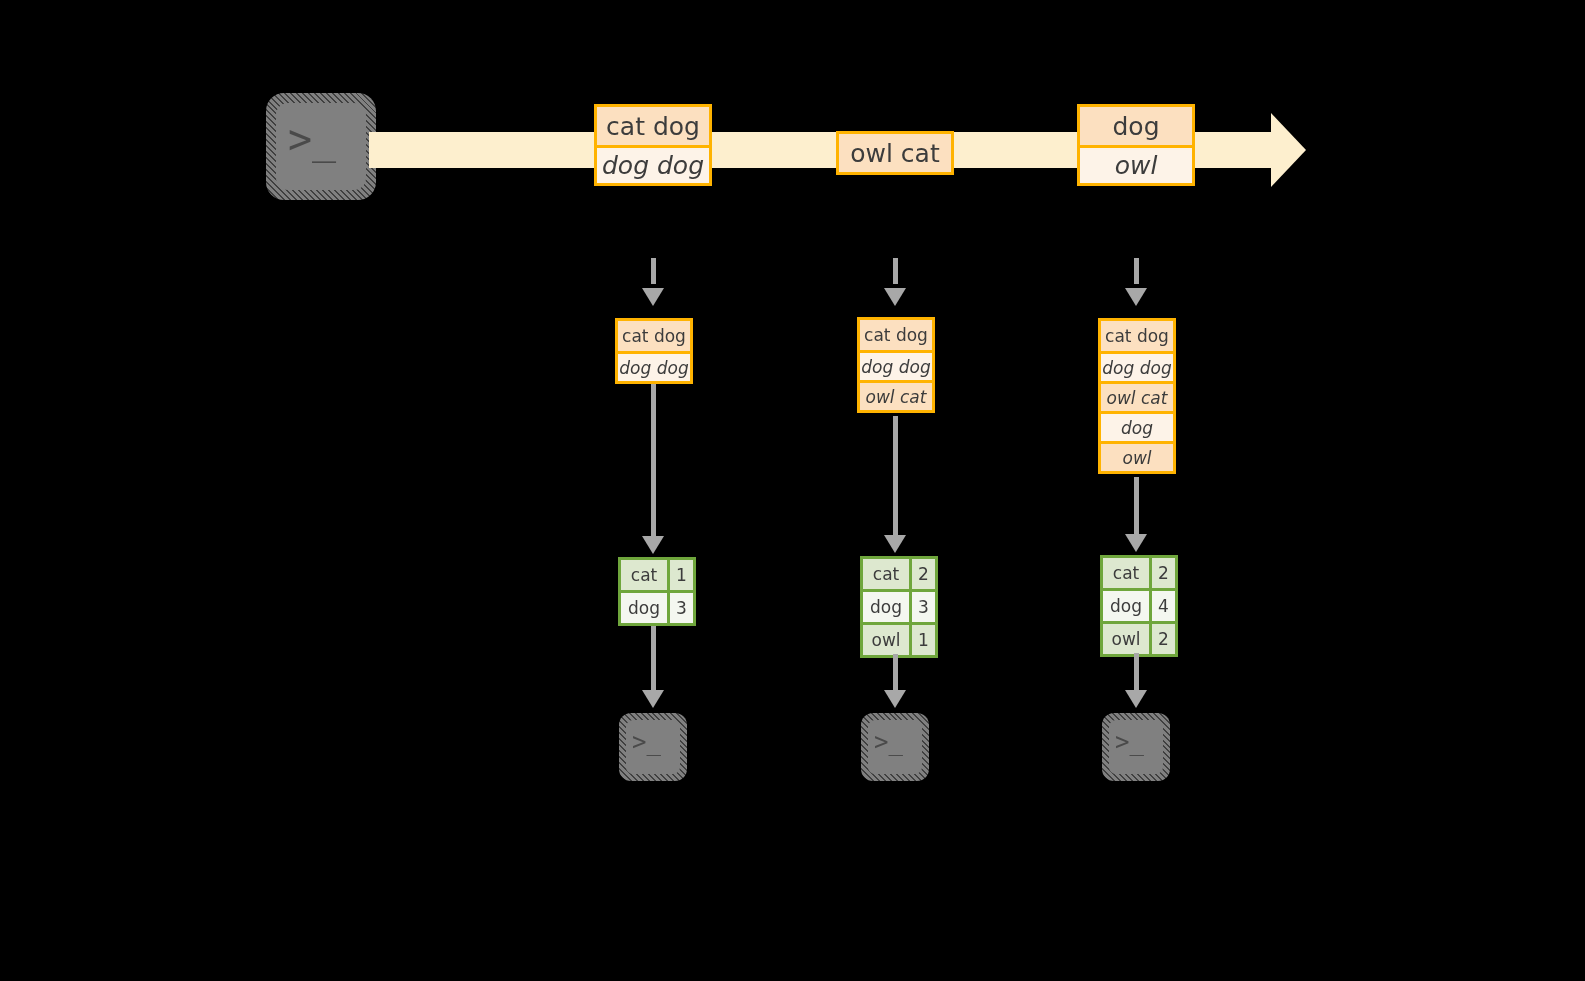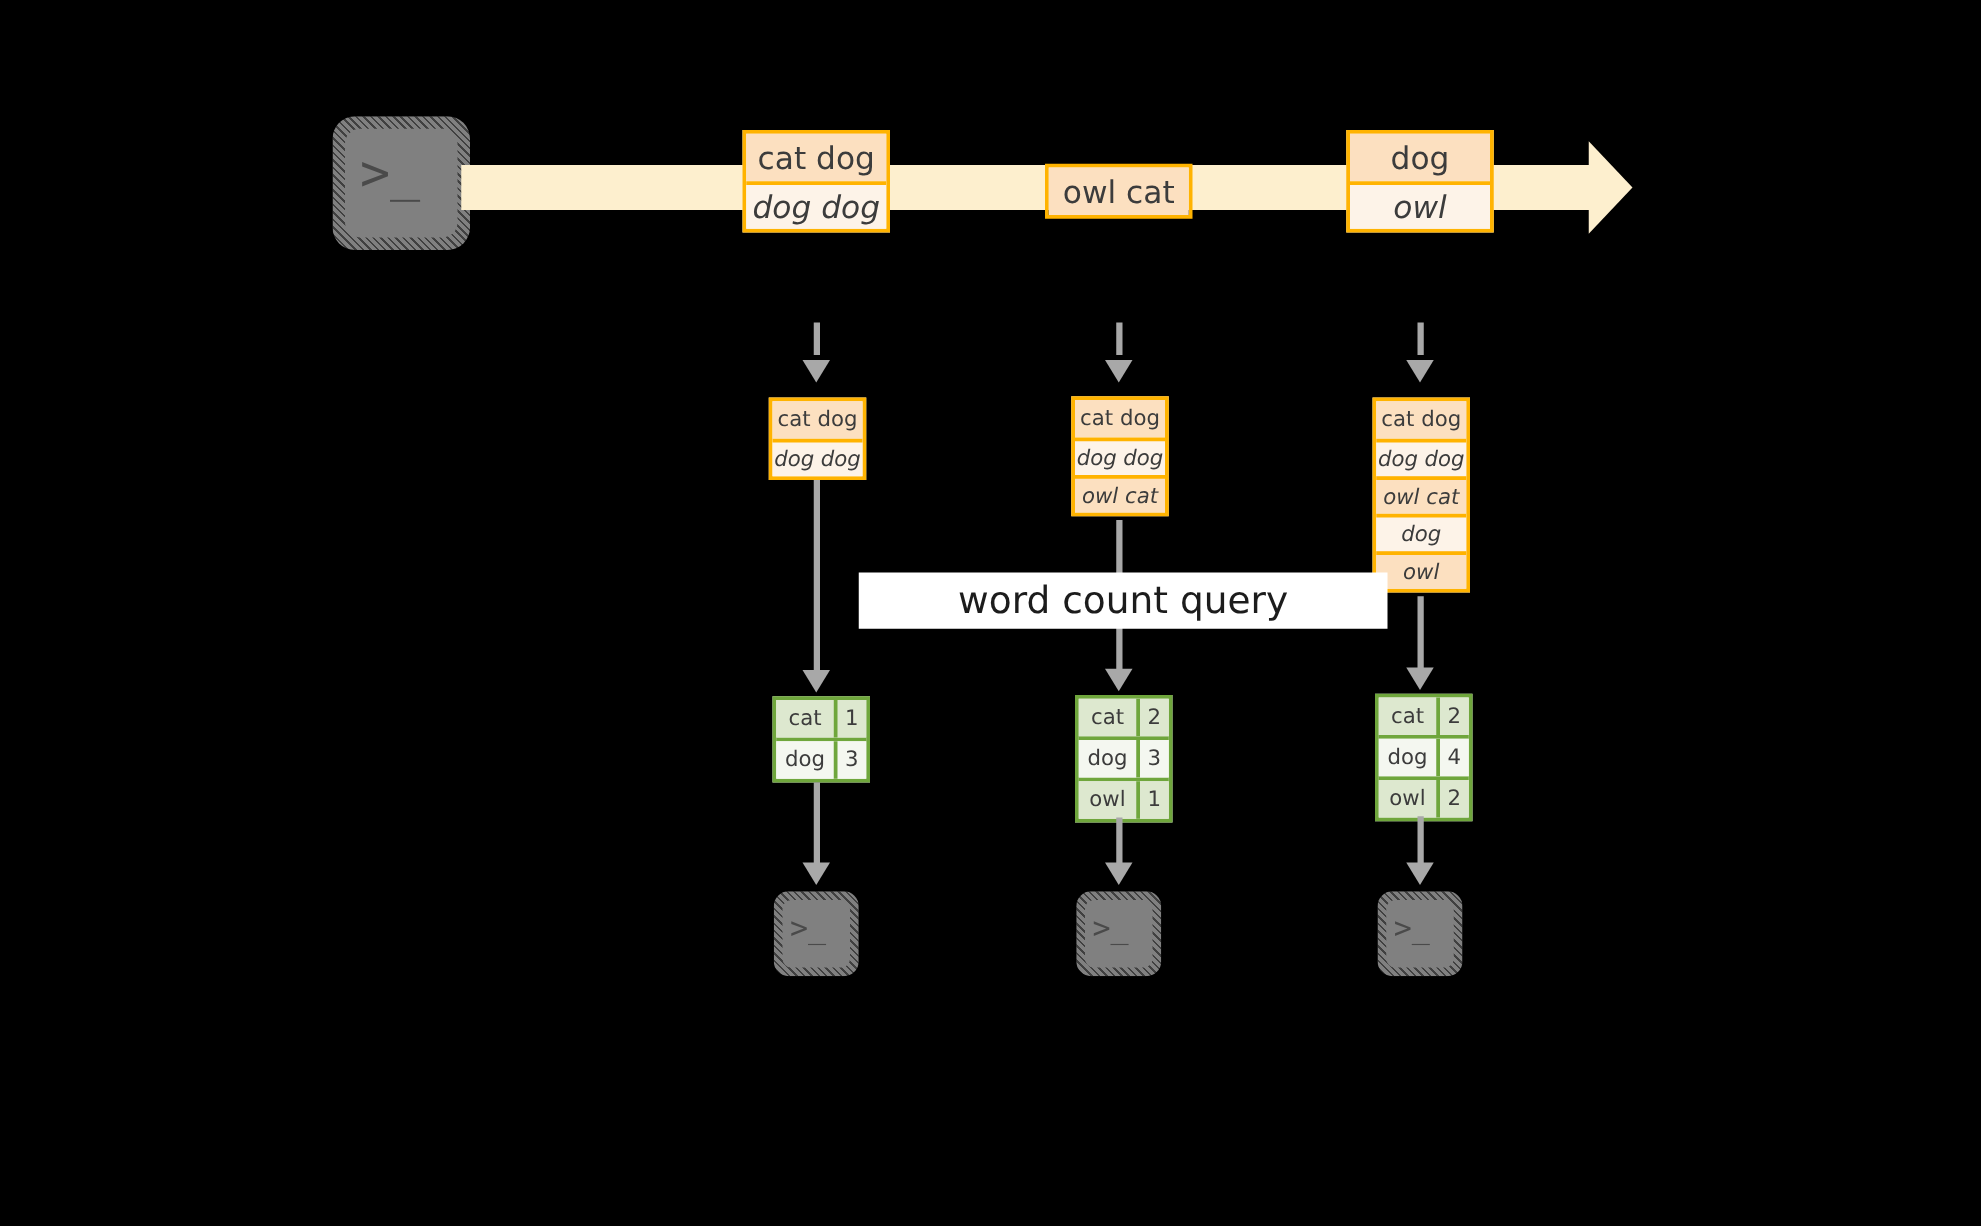--- a/index.html
+++ b/index.html
@@ -304,17 +304,14 @@
   </div>
 
   <div class="vline" style="left:1134px; top:653px; height:40px;"></div>
   <div class="vhead" style="left:1125px; top:690px;"></div>
 
   <div class="terminal terminal-sink" style="left:1102px;">
     <div class="inner"></div>
     <div class="prompt">&gt;_</div>
   </div>
 
-  <div id="query-banner">
-    <span class="label">word count query</span>
-  </div>
 
 </div>
 
 </body></html>

